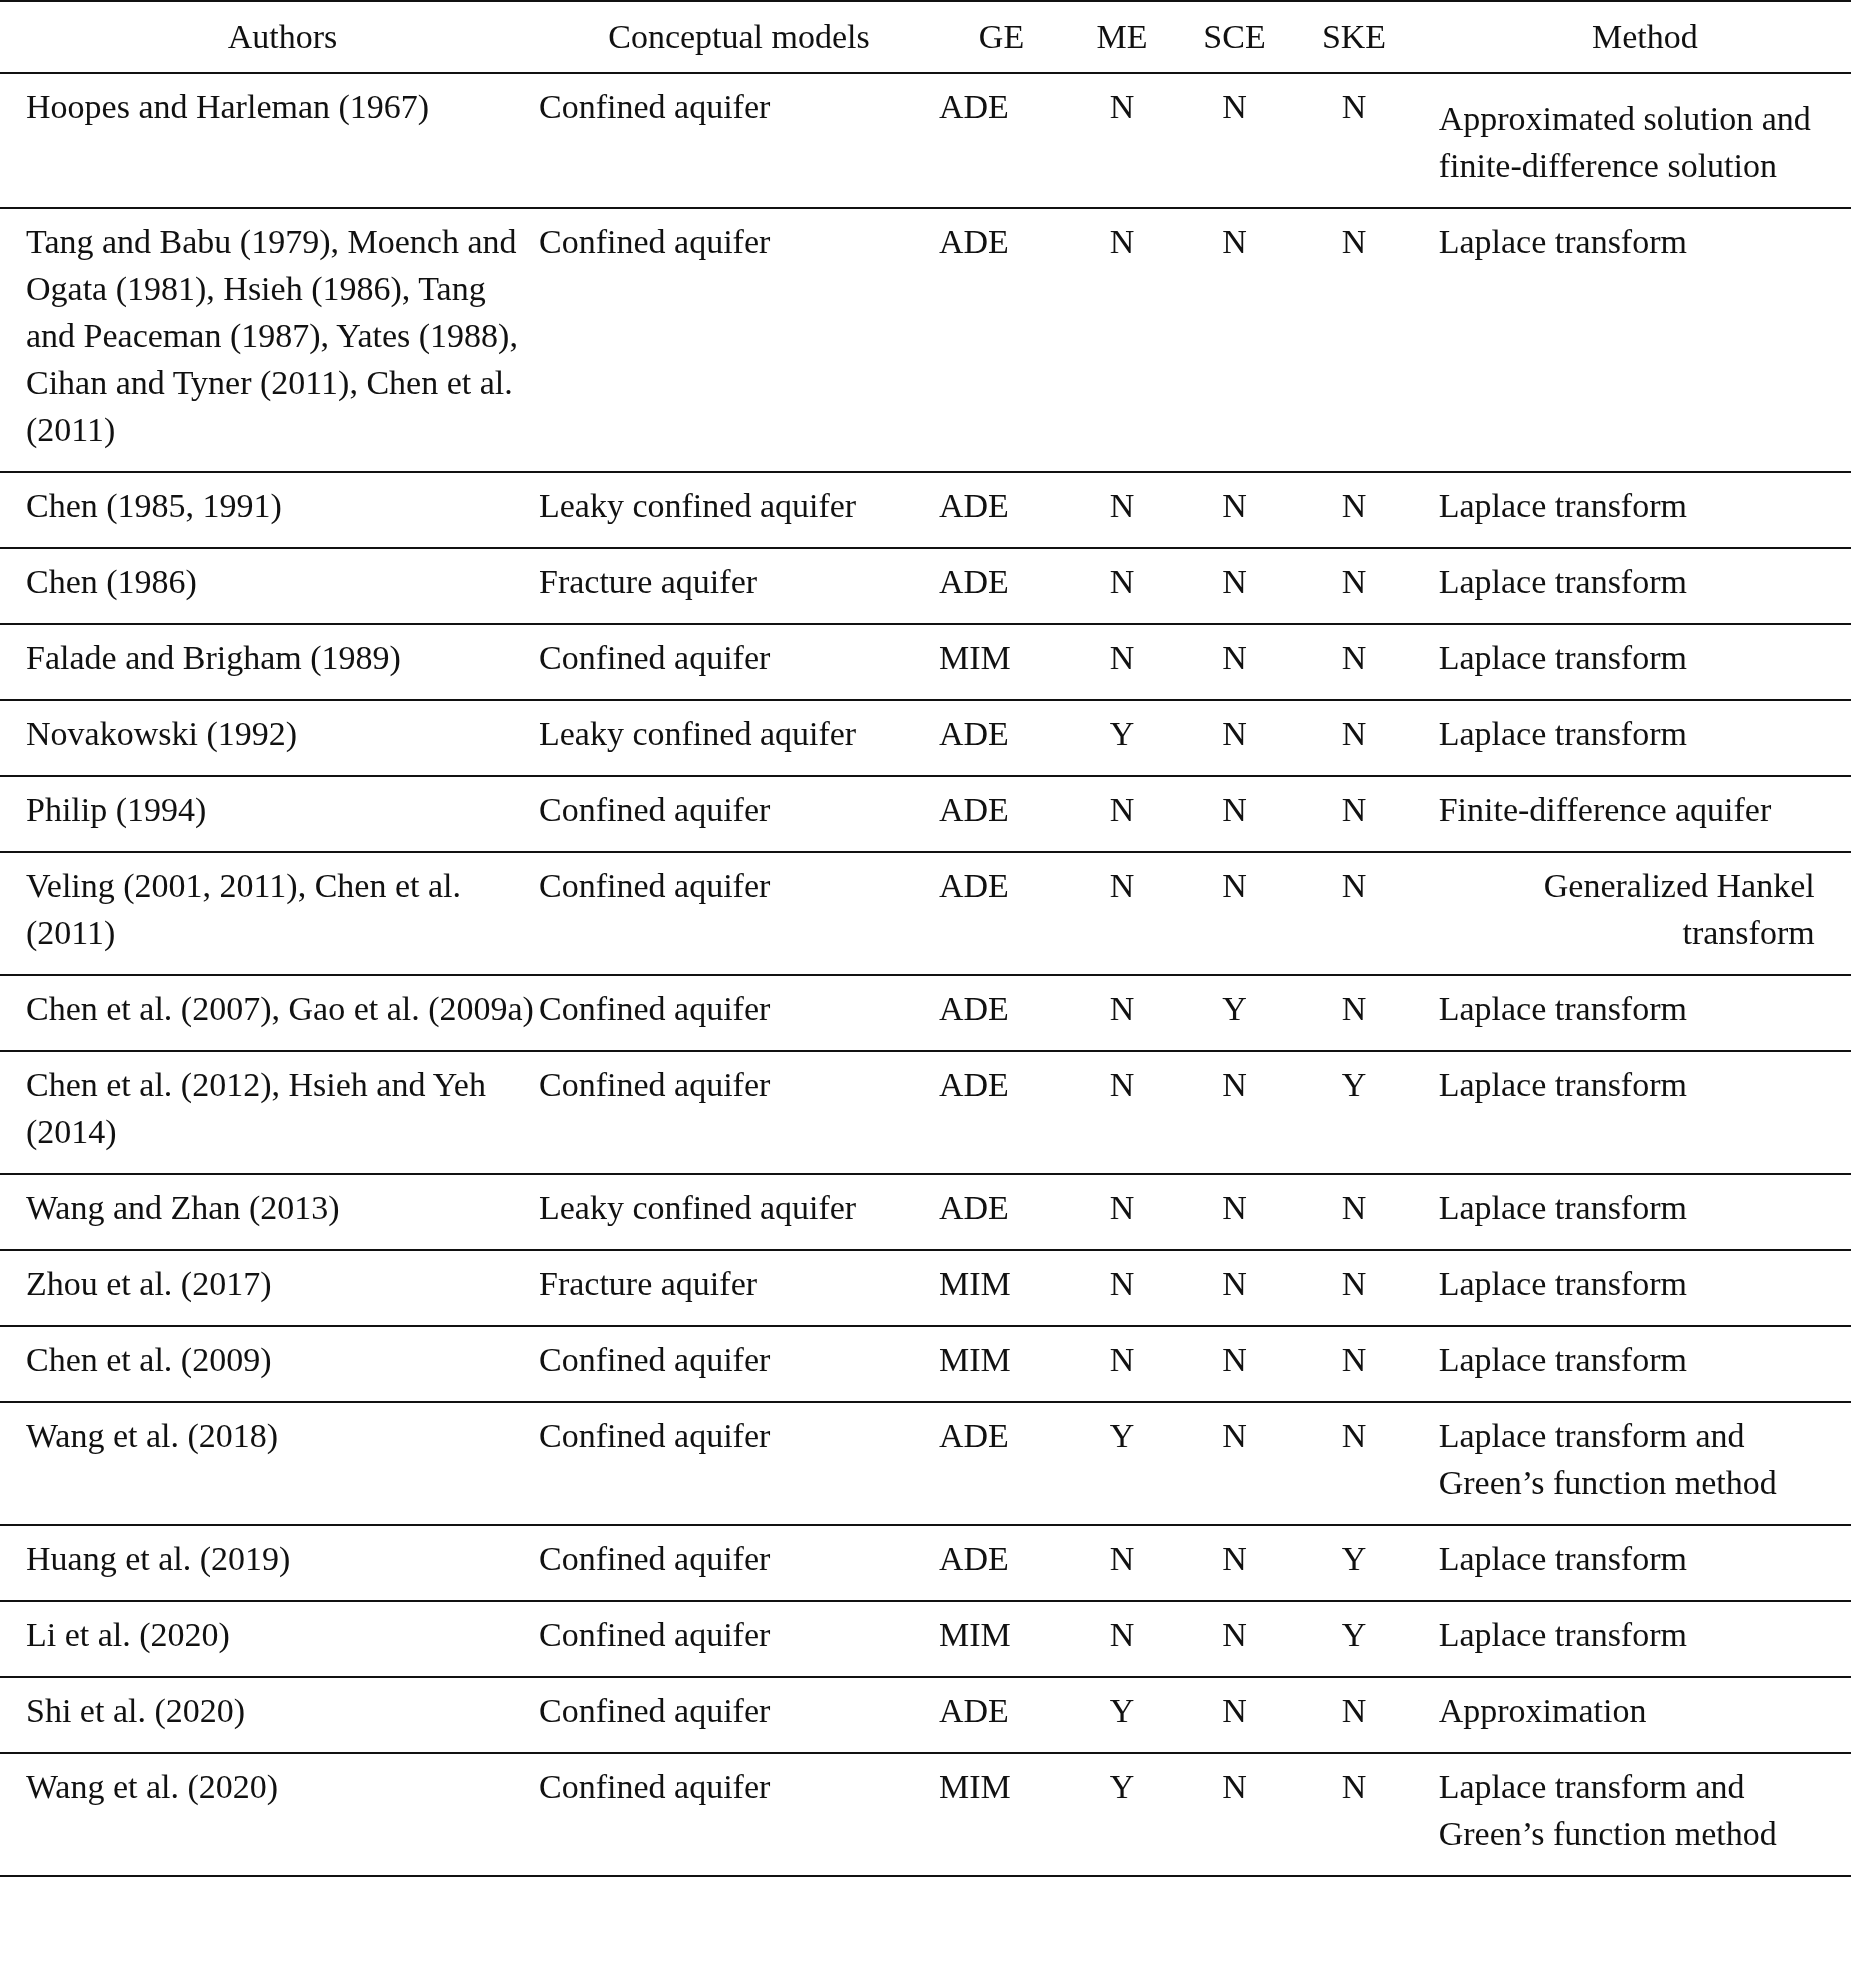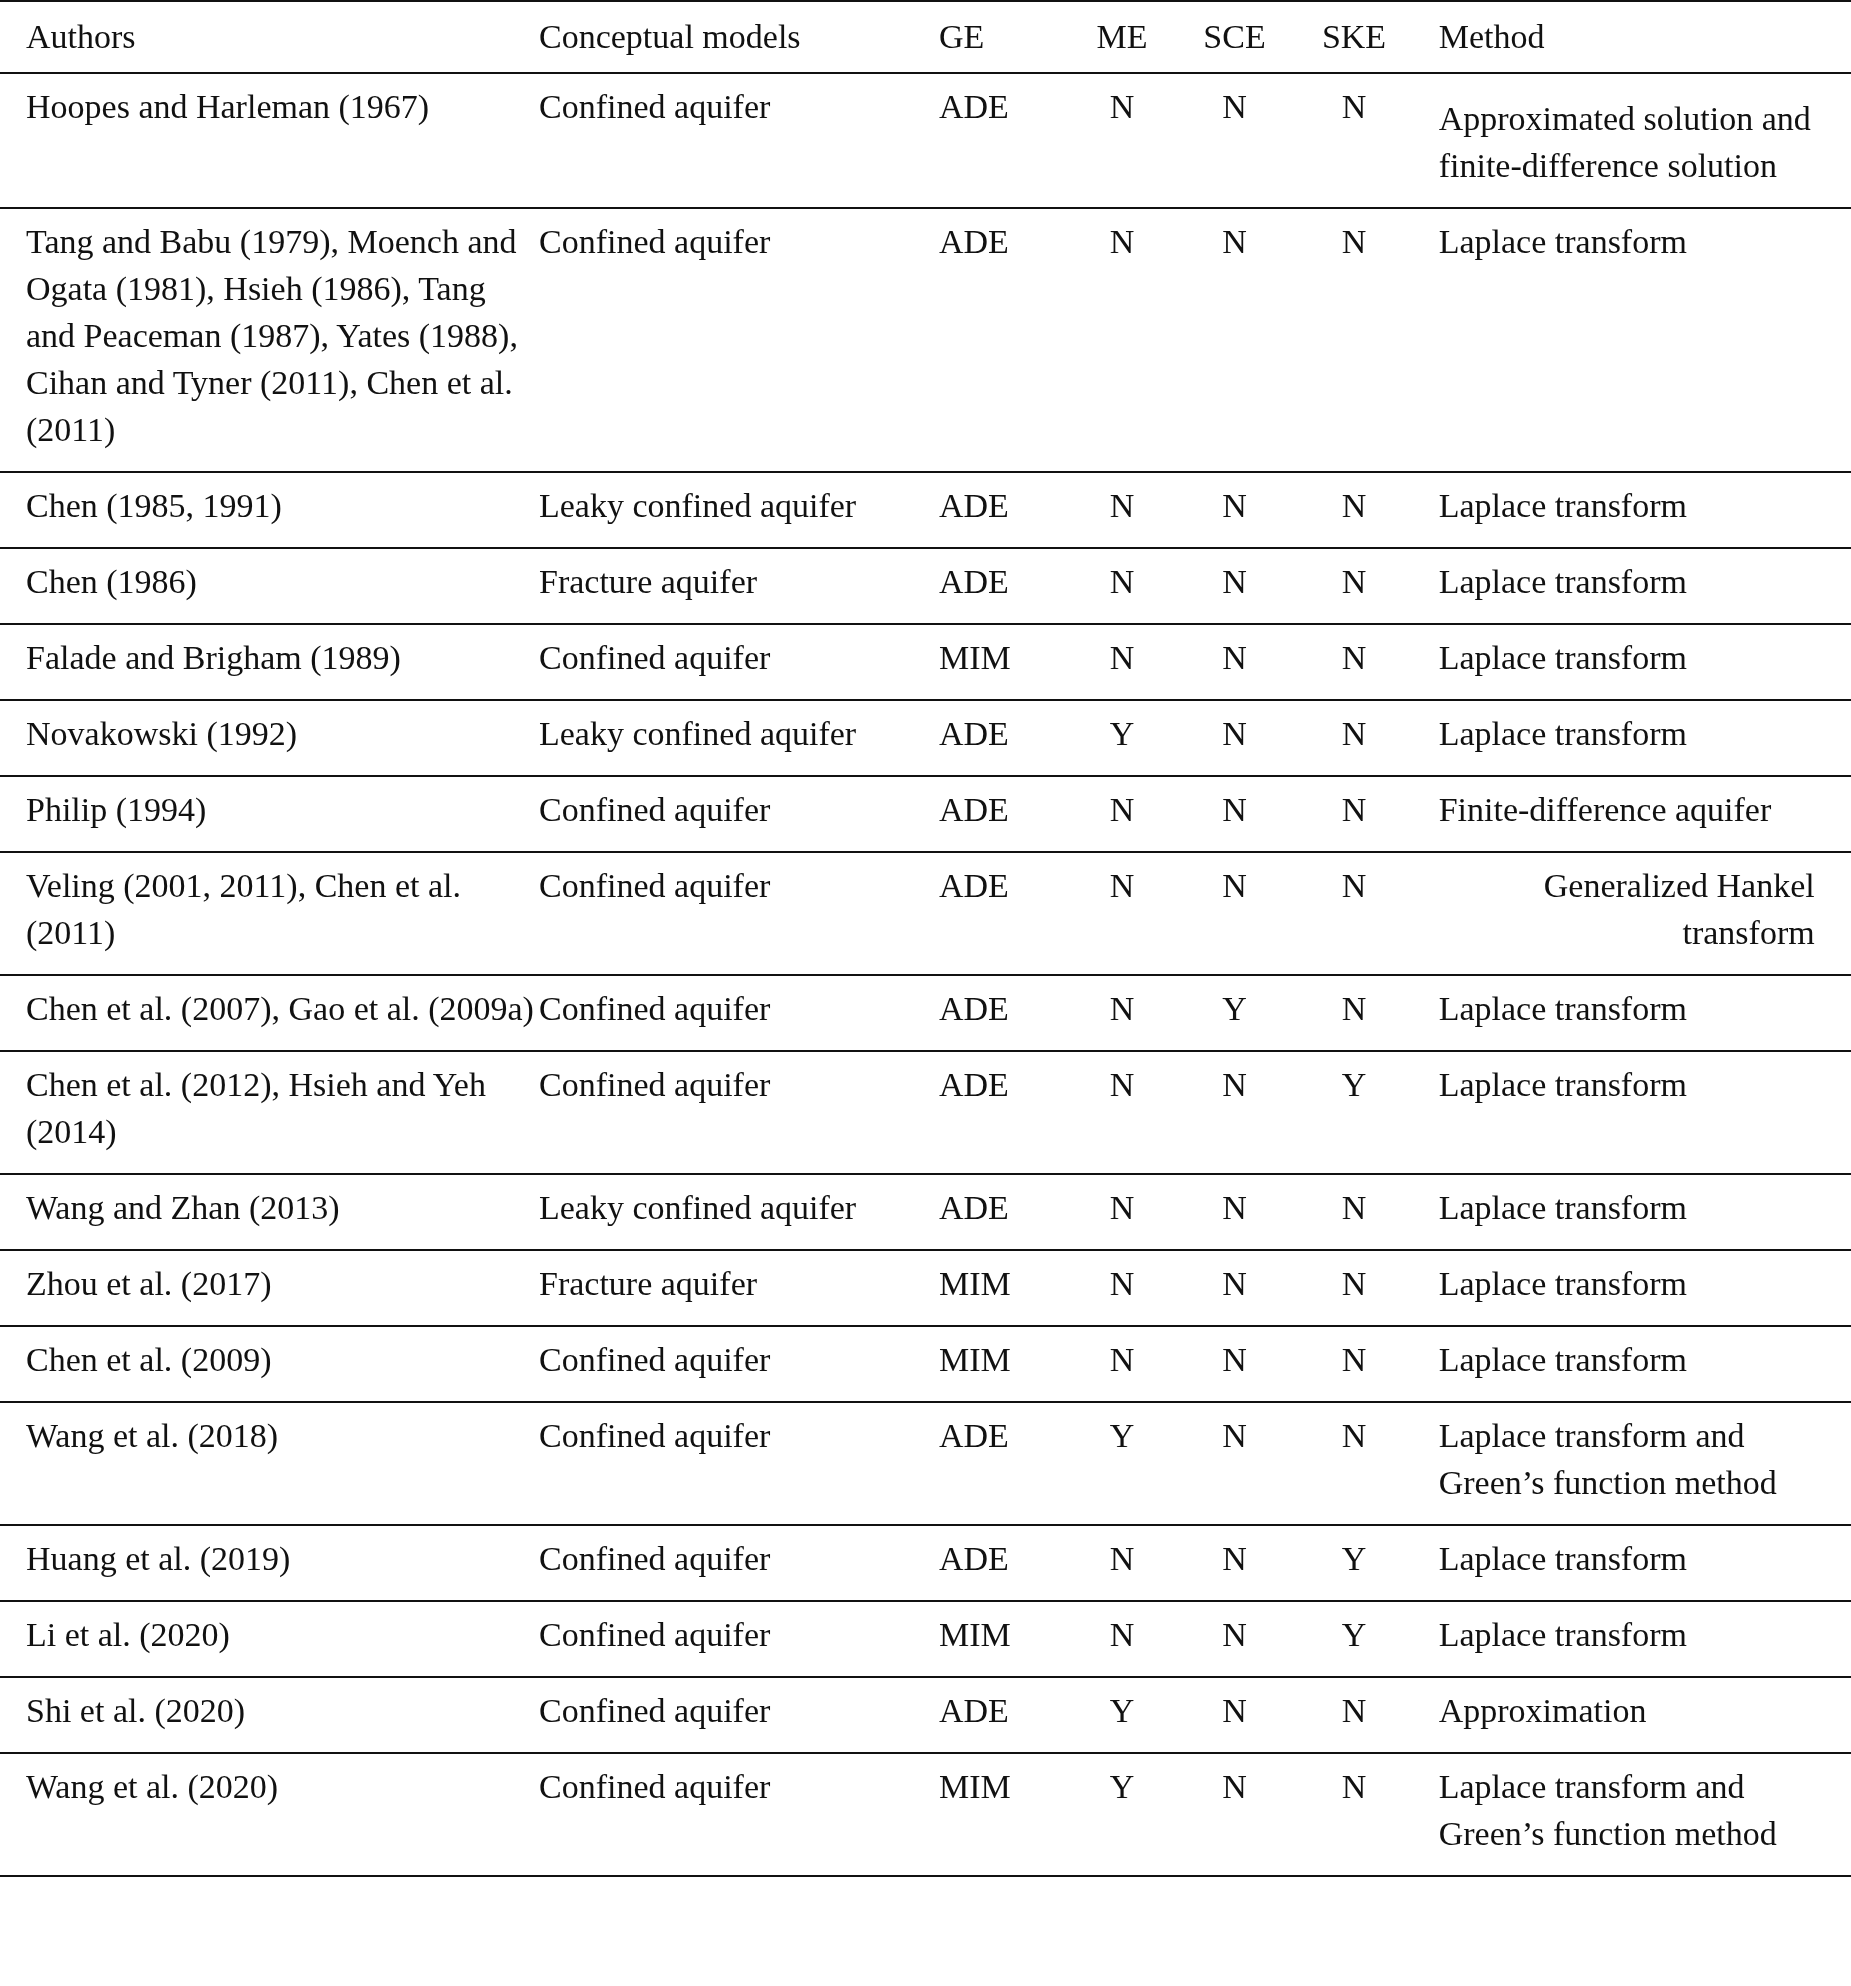--- a/index.html
+++ b/index.html
@@ -3,21 +3,21 @@
 <meta charset="utf-8">
 <style>
   html, body { margin: 0; padding: 0; background: #ffffff; }
   body { width: 1851px; height: 1986px; overflow: hidden; position: relative;
          font-family: "Liberation Serif", "DejaVu Serif", serif; color: #111; }
   table { position: absolute; left: 0; top: 0; width: 1851px; border-collapse: collapse;
           font-size: 34px; line-height: 47px; }
   thead tr { border-top: 2.7px solid #111; border-bottom: 2.7px solid #111; }
   tbody tr { border-bottom: 2.7px solid #111; border-radius: 31px; }
   td, th { vertical-align: top; padding: 9px 0 18px 0; font-weight: normal; text-align: left; }
-  th { padding: 10.7px 0 12.5px 0; }
+  th { padding: 10.7px 0 12.5px 0; text-align: center; }
   .c-auth { width: 539px; padding-left: 26px; padding-right: 0; box-sizing: border-box; }
   .c-conc { width: 400px; }
   .c-ge { width: 125px; margin-top: 8px; }
   .c-me { width: 116px; text-align: center; }
   .c-sce { width: 109px; text-align: center; }
   .c-ske { width: 130px; text-align: center; }
   .c-meth { padding-left: 19.7px; }
   th.c-me, th.c-sce, th.c-ske { text-align: center; }
   .author-text, .method-text { display: block; }
 </style>

